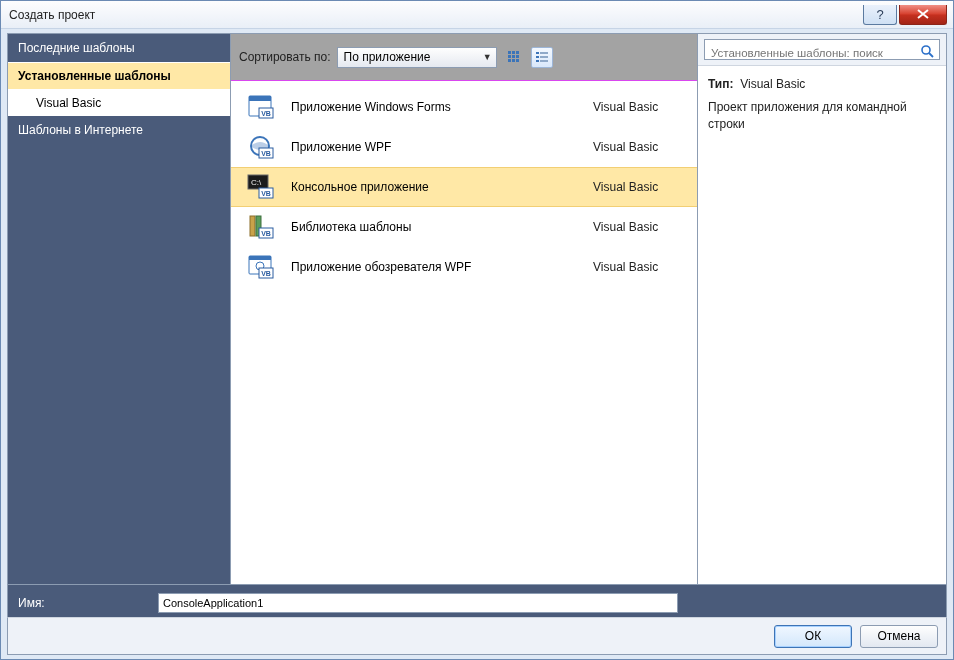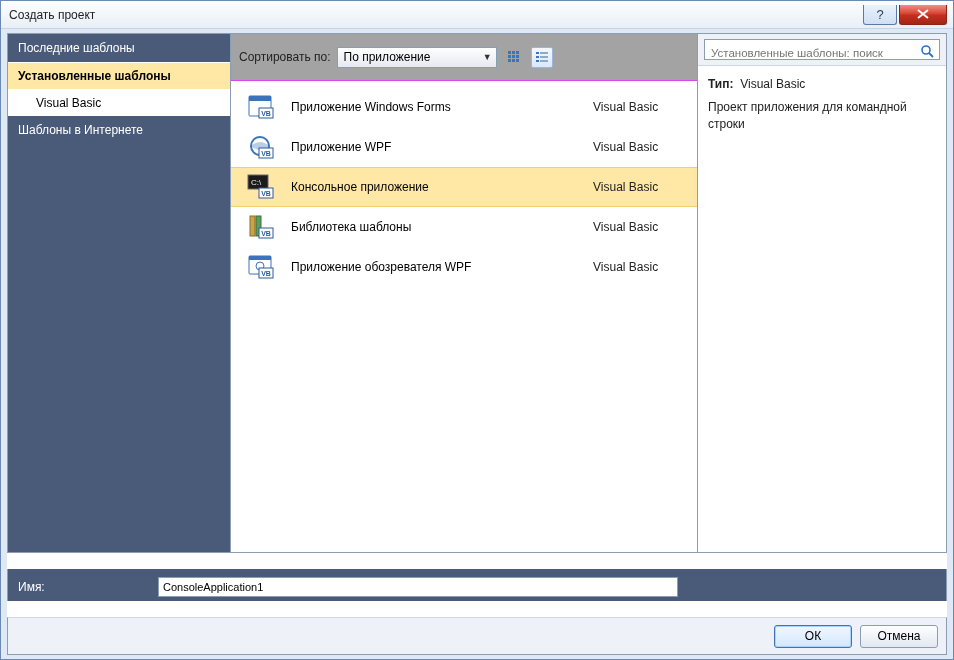--- a/index.html
+++ b/index.html
@@ -57,21 +57,20 @@
     margin-right: 6px;
   }
   .body {
     flex: 1;
     display: flex;
     flex-direction: column;
     background: #fff;
     border: 6px solid #dfe9f5;
     border-top-width: 4px;
     border-bottom-width: 4px;
-    gap: 16px;
   }
   .main {
     flex: 1;
     display: flex;
     border: 1px solid #8c9cb2;
   }
   .sidebar {
     width: 222px;
     background: #4a5b7a;
     display: flex;

